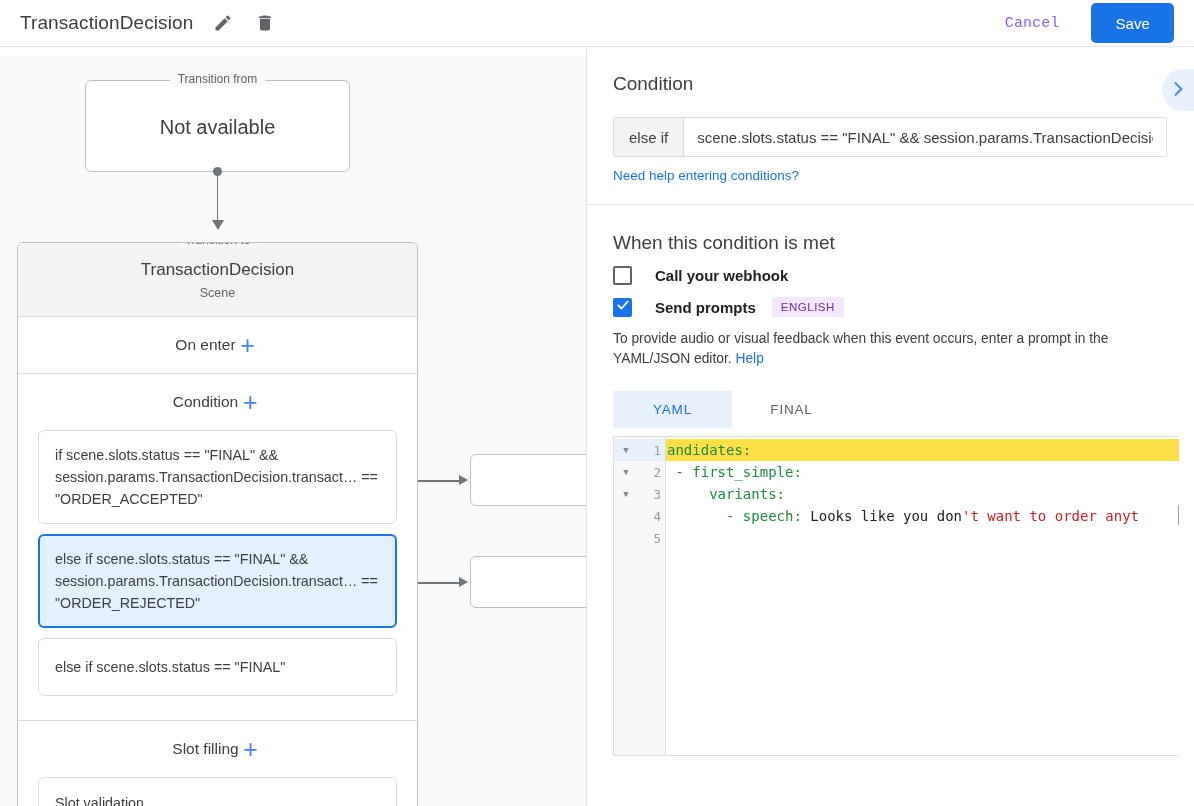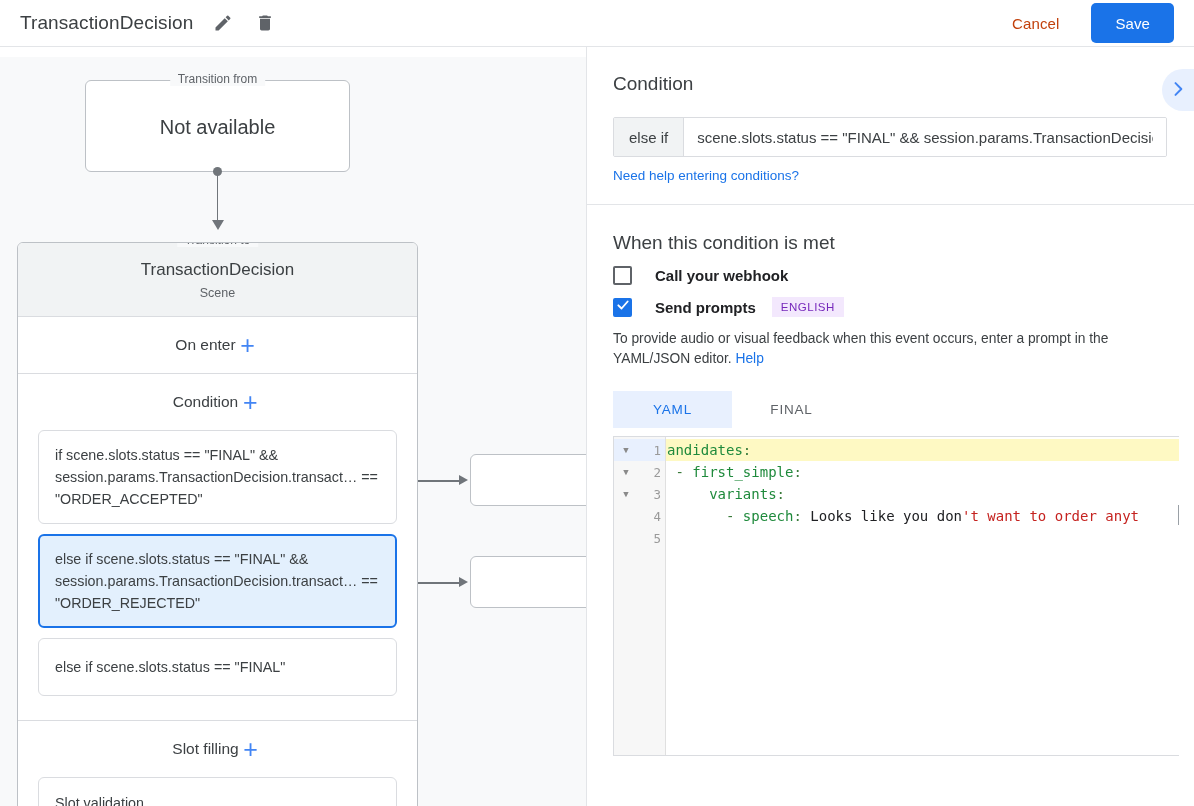--- a/index.html
+++ b/index.html
@@ -23,22 +23,22 @@
     font-size: 19px; color: #3c4043; letter-spacing: 0.1px; font-weight: 400;
   }
   .icon-btn {
     width: 24px; height: 24px; margin-left: 18px;
     display: inline-flex; align-items: center; justify-content: center;
     cursor: pointer; background: none; border: none; padding: 0;
   }
   .icon-btn svg { display: block; }
   .topbar-spacer { flex: 1 1 auto; }
   .cancel-btn {
-    background: none; border: none; color: #c2410c; font-size: 15px;
-    font-family: Liberation Sans, sans-serif; cursor: pointer;
+    background: none; border: none; color: #8b5cf6; font-size: 15px;
+    font-family: Liberation Mono, monospace; cursor: pointer;
     padding: 8px 16px; letter-spacing: .1px;
   }
   .save-btn {
     background: #1a73e8; border: none; color: #fff; font-size: 15px;
     font-family: "Liberation Sans", sans-serif; cursor: pointer;
     padding: 0 24px; height: 40px; border-radius: 5px; margin-left: 16px;
     letter-spacing: .1px;
   }
 
   
@@ -214,21 +214,21 @@
   }
   .lineno { width: 26px; text-align: right; padding-right: 3px; }
   .code {
     flex: 1 1 auto; padding-top: 2px; overflow: hidden; position: relative;
   }
   .code-row {
     height: 22px; line-height: 22px; white-space: pre;
     font-family: "DejaVu Sans Mono", monospace; font-size: 14px; color: #202124;
     padding-left: 1px;
   }
-  .code-row.cur { background: #fef9c3; }
+  .code-row.cur { background: #fde047; }
   .gutter-row.cur { background: #e8f0fe; }
   .tok-key { color: #1f8a3c; }
   .tok-punct { color: #3a7a3a; }
   .tok-plain { color: #202124; }
   .tok-str { color: #c5221f; }
   .caret {
     position: absolute; width: 1px; background: #9aa0a6;
     right: 0; top: 68px; height: 20px;
   }
 </style>

